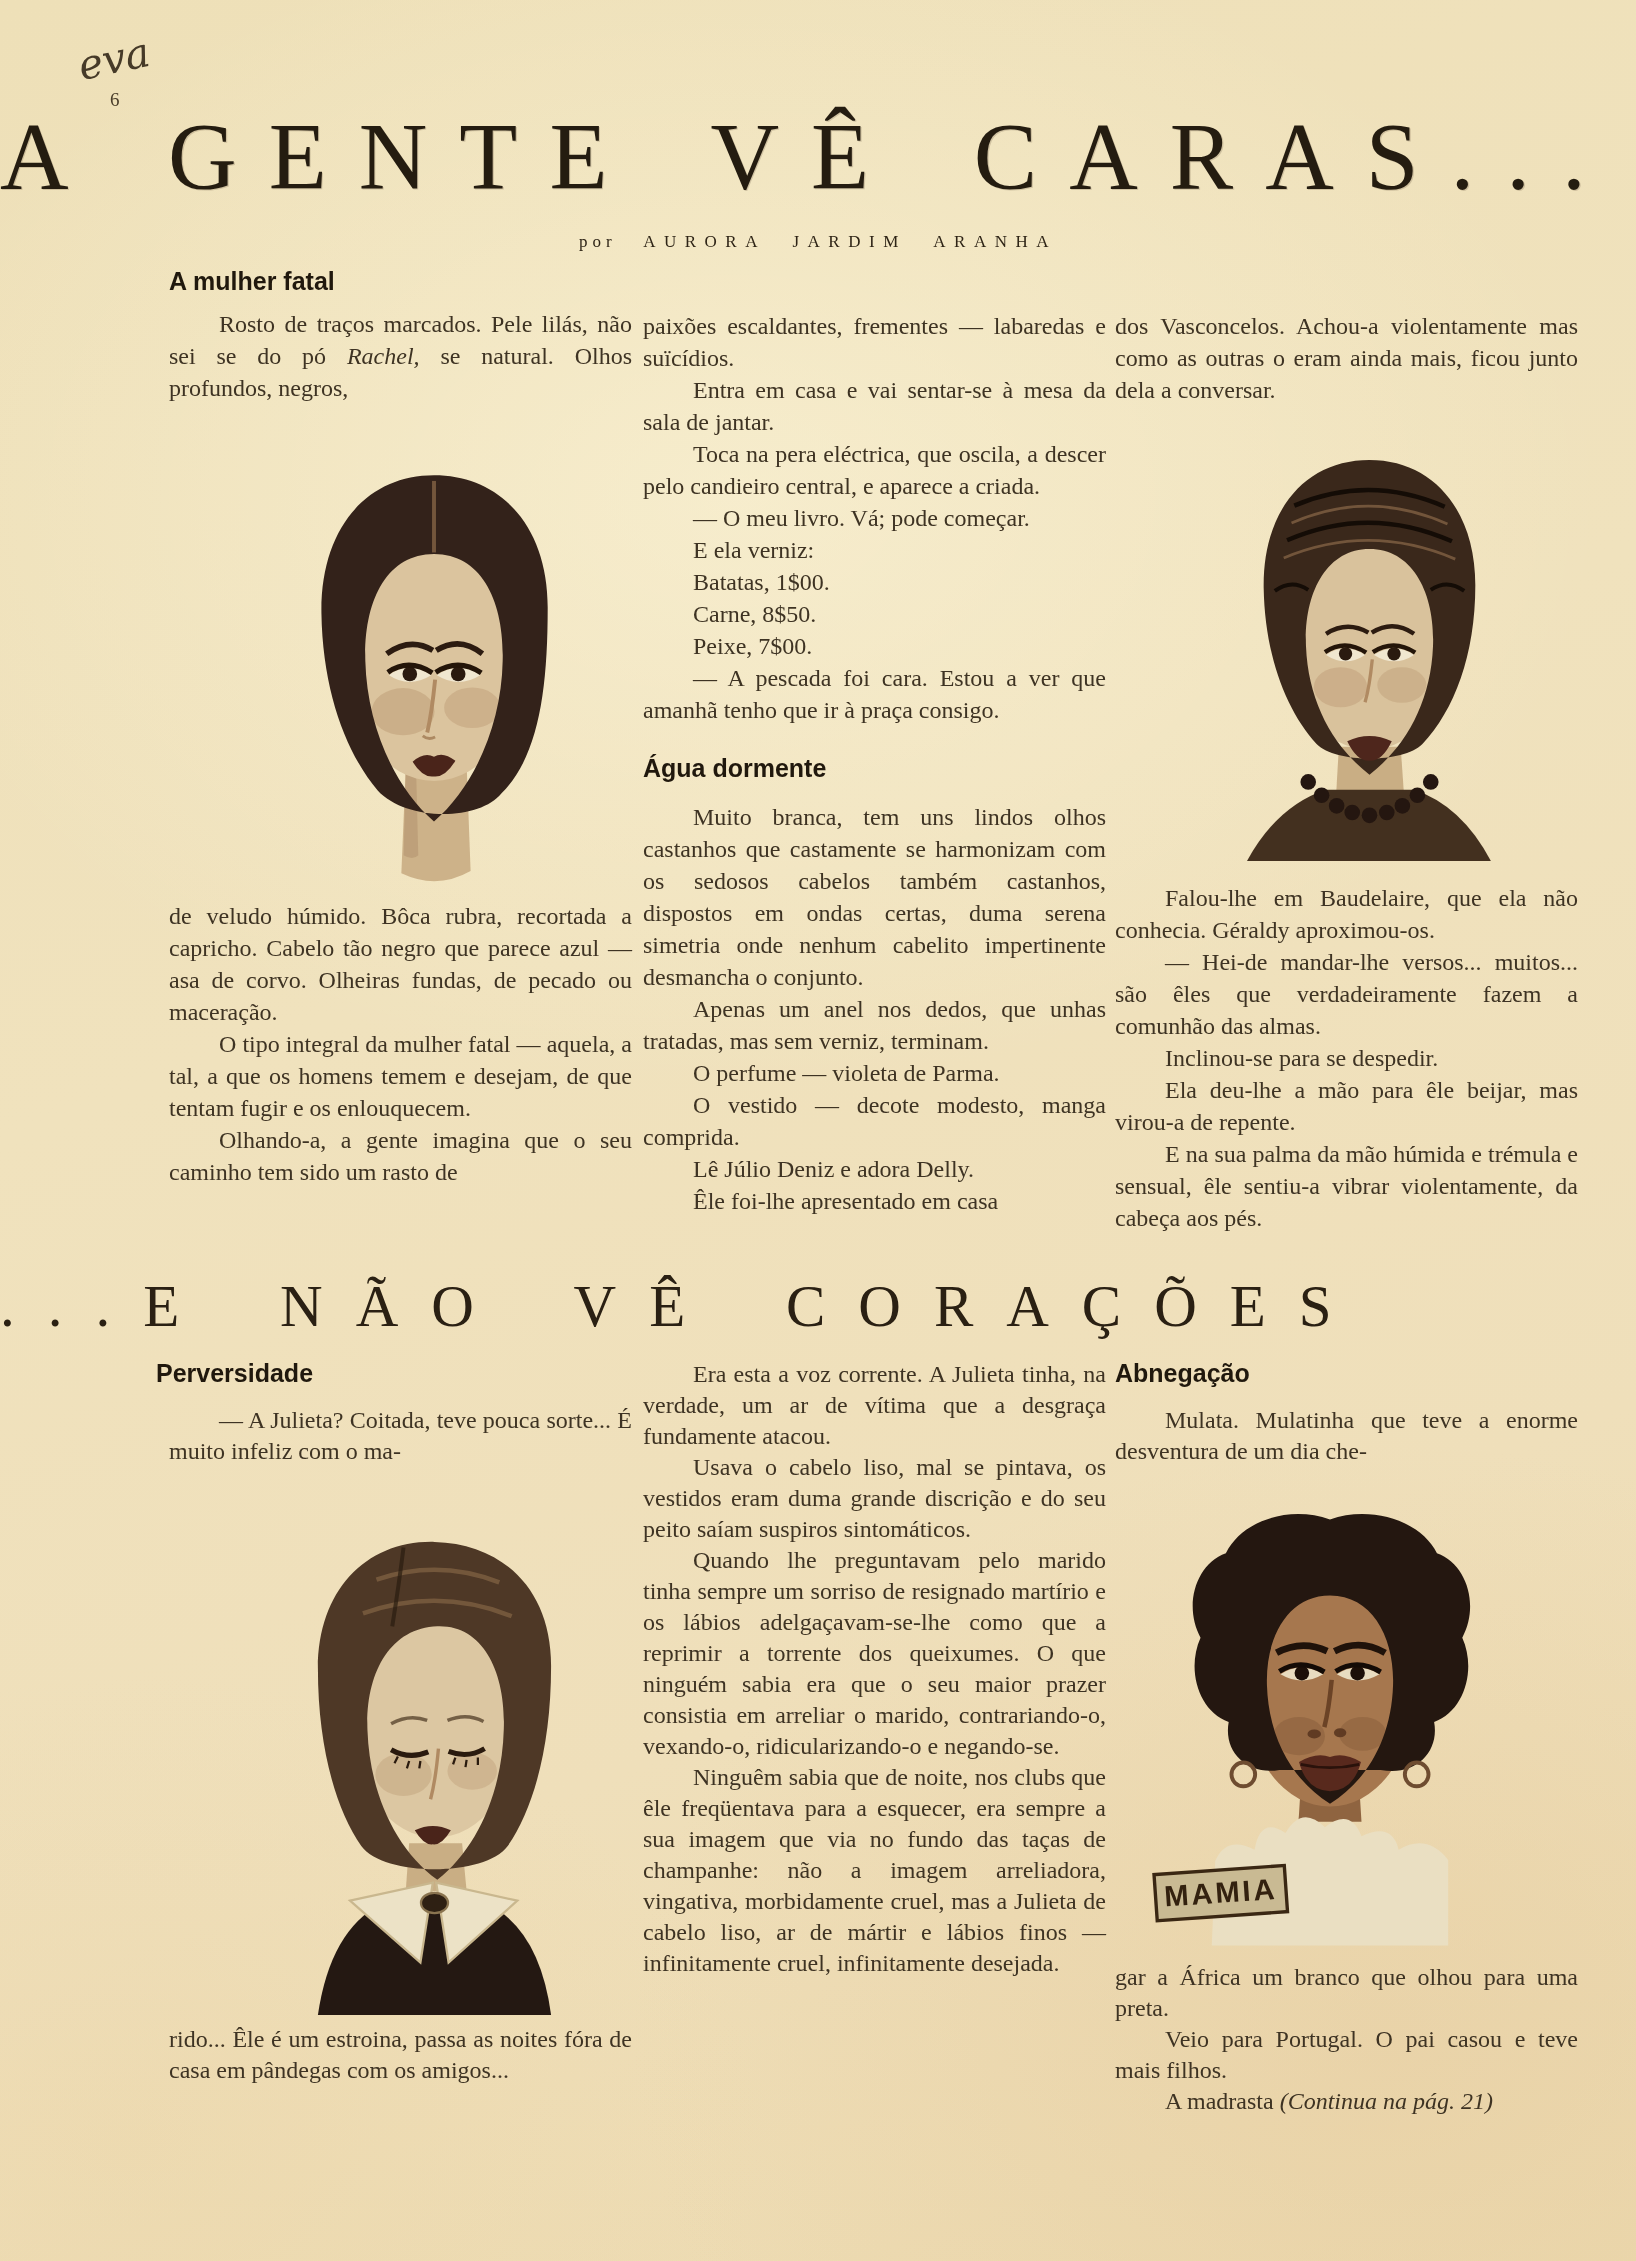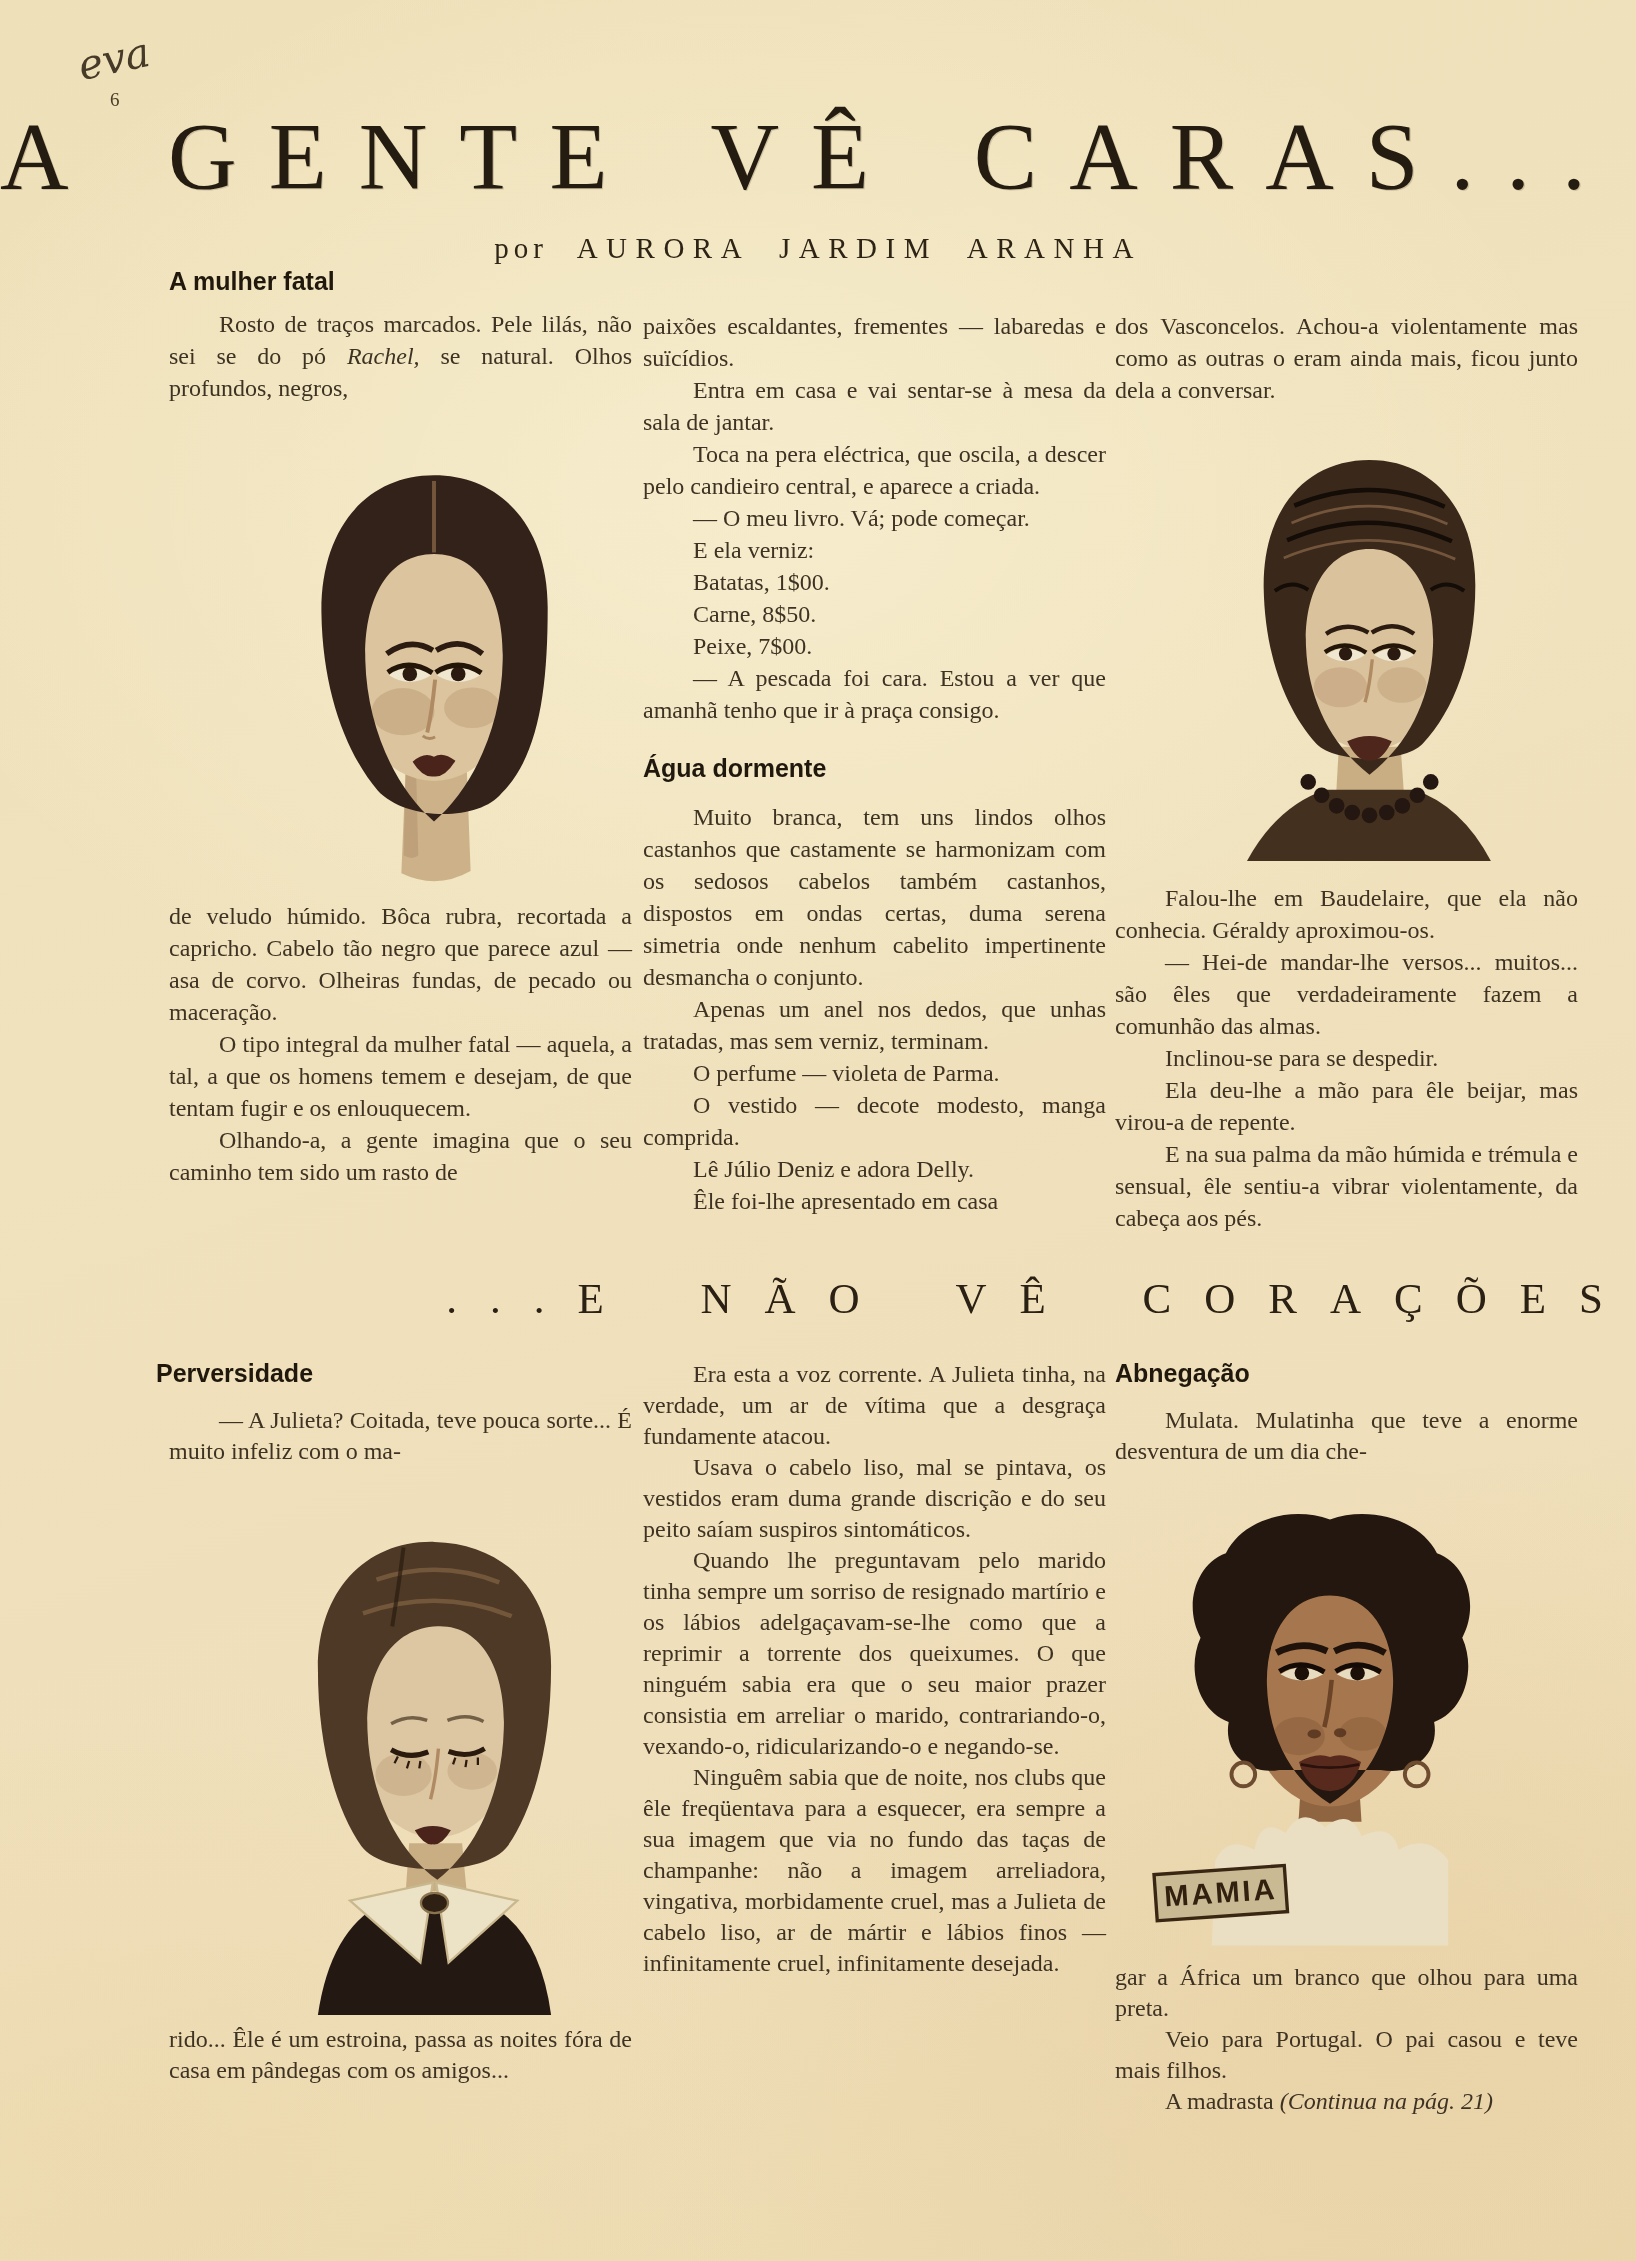--- a/index.html
+++ b/index.html
@@ -29,30 +29,30 @@
     text-align:center;
     font-size:95px;line-height:1;
     letter-spacing:32px;
     word-spacing:17px;
     color:#241c10;
     text-shadow:1.1px 1.1px 0 rgba(60,40,20,.18);
     white-space:nowrap;
   }
   .byline{
     left:0;top:232px;width:1636px;
-    text-align:center;font-size:29px;color:#2e2416;
+    text-align:center;font-size:17px;color:#2e2416;
     letter-spacing:8.5px;word-spacing:14.7px;
     white-space:nowrap;
   }
   .byline .por{letter-spacing:5px;}
   
   .section2-title{
     left:0;top:1277px;width:1636px;
-    text-align:right;
-    font-size:43px;line-height:1;
+    text-align:left;
+    font-size:59px;line-height:1;
     letter-spacing:33px;word-spacing:20px;
     color:#2a2013;
     white-space:nowrap;
   }
   
   .kicker{
     font-family:"Liberation Sans", sans-serif;
     font-weight:bold;font-size:25px;line-height:1;
     color:#20180d;
   }

